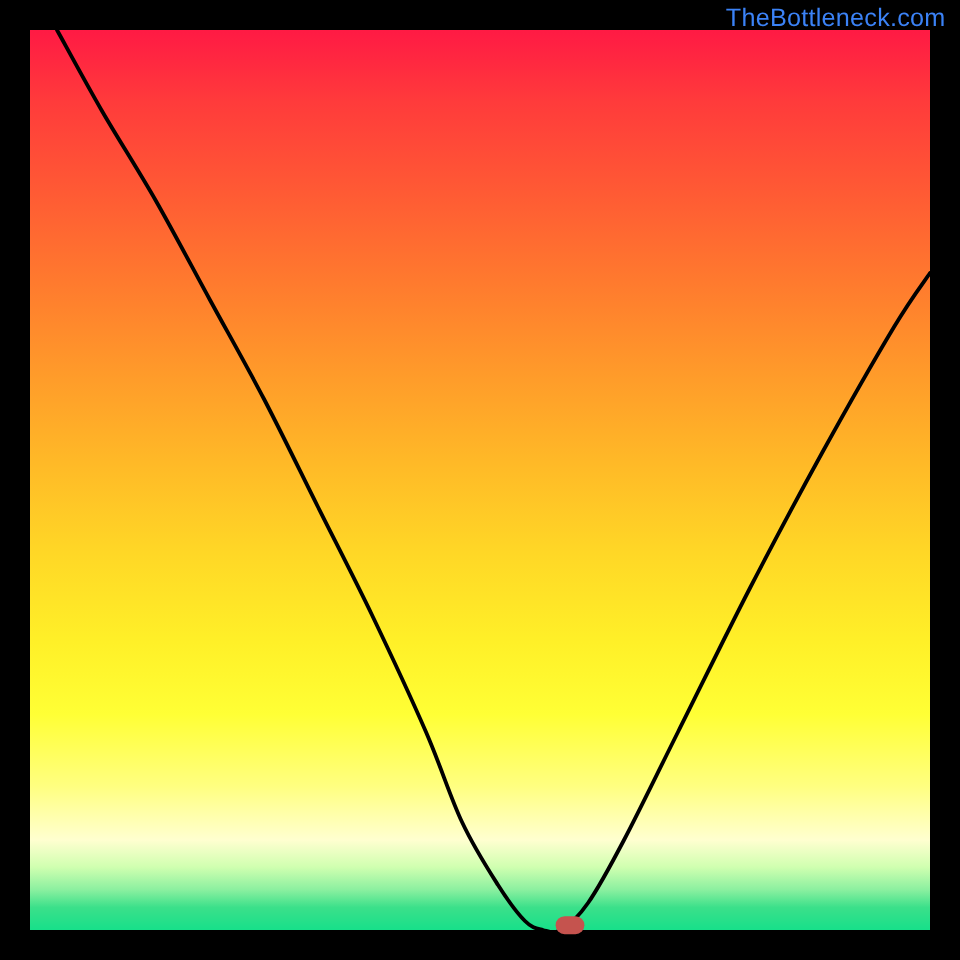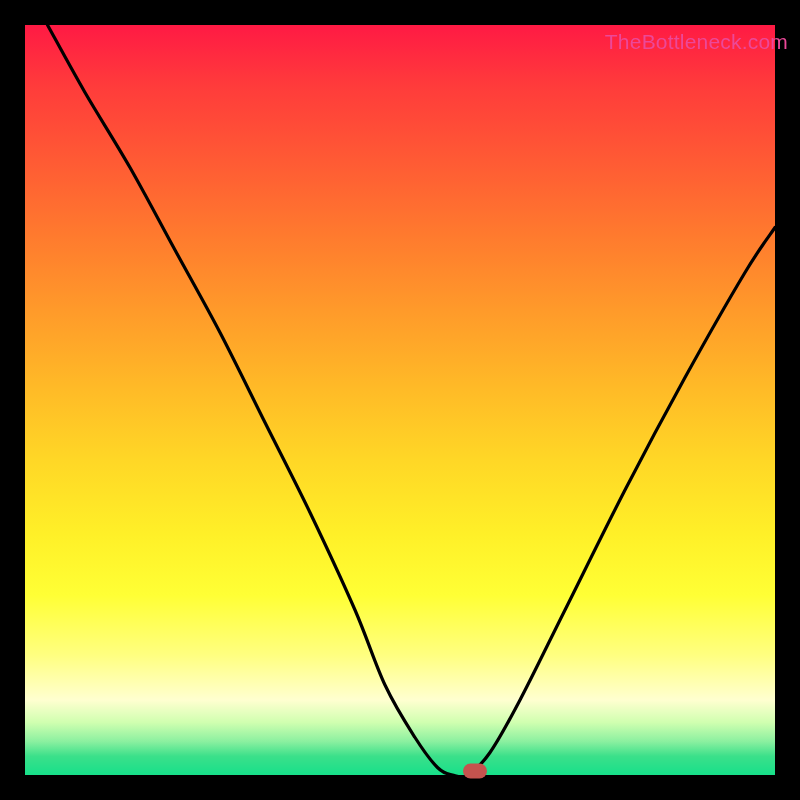--- a/index.html
+++ b/index.html
@@ -41,26 +41,25 @@
       #d0ffb0 93%,
       #8cf0a0 95.5%,
       #3be08a 97.5%,
       #17e08a 100%
     );
   }
   .watermark {
     position: absolute;
     top: 4px;
     right: 12px;
-    color: #ec4899;
+    color: #3b82f6;
     font-size: 21px;
     font-weight: 500;
     letter-spacing: 0.2px;
     user-select: none;
-    margin-top: 26px;
   }
   svg.curve {
     position: absolute;
     left: 0;
     top: 0;
     width: 750px;
     height: 750px;
     overflow: visible;
   }
   .marker {

